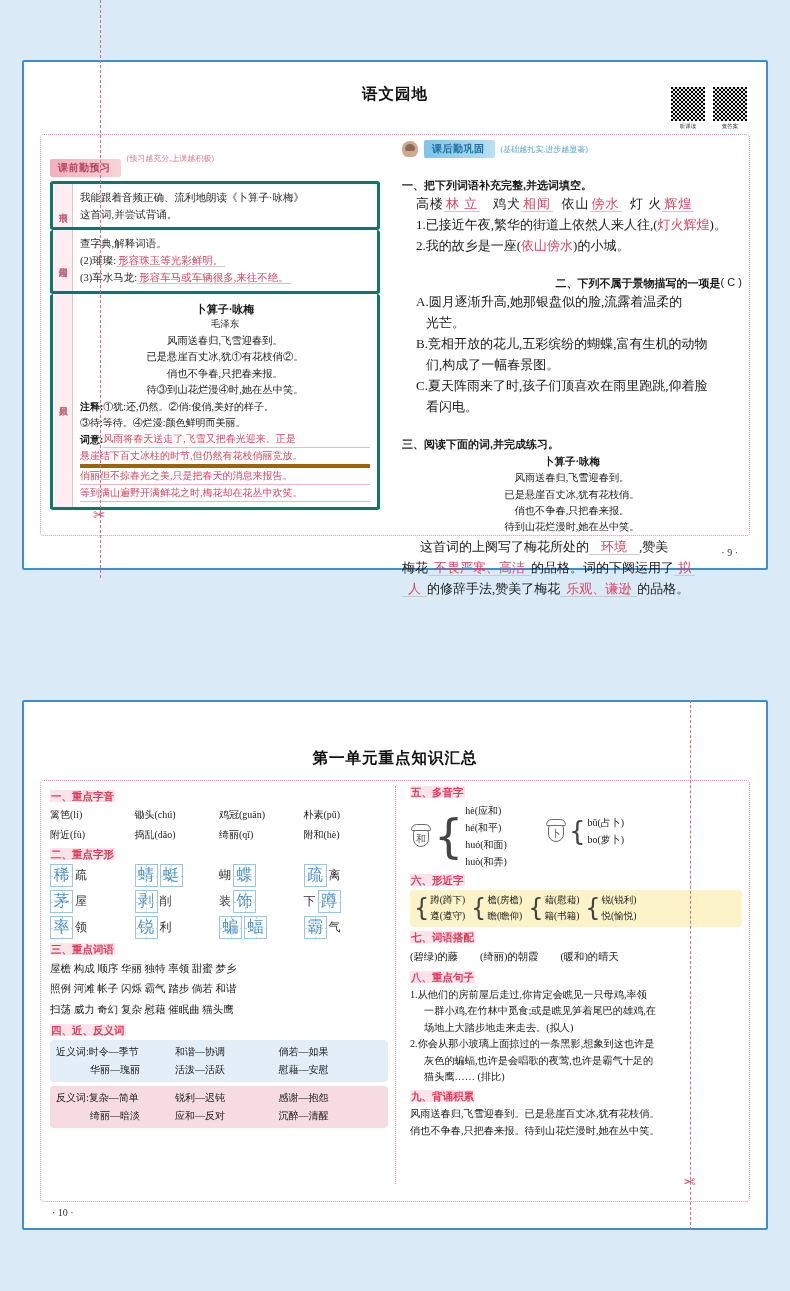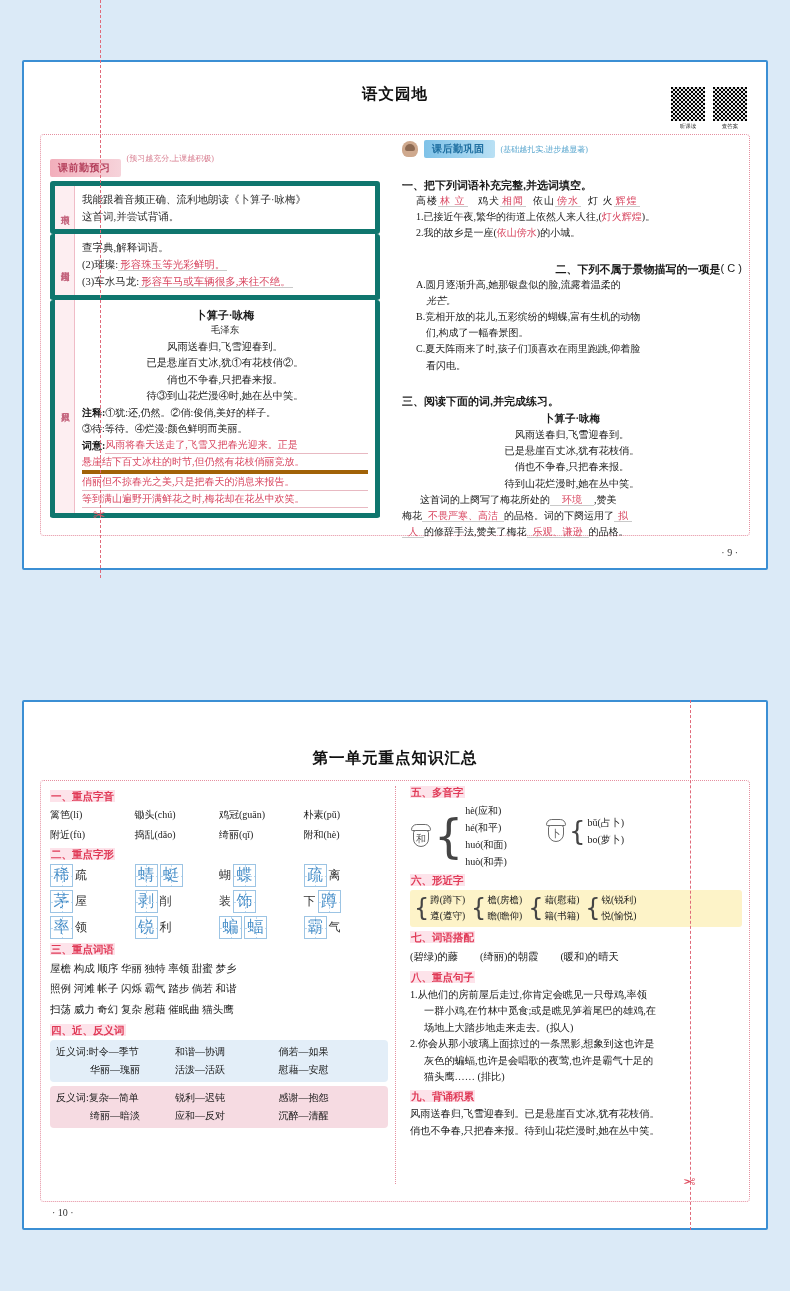--- a/index.html
+++ b/index.html
@@ -84,21 +84,21 @@
     width: 16px; height: 16px; border-radius: 50% 50% 40% 40%;
     background:#cfa98e; position:relative; flex:none;
   }
   .mascot:before{
     content:""; position:absolute; left:3px; top:3px; width:10px; height:7px;
     background:#8d6a53; border-radius:5px 5px 2px 2px;
   }
 
   
   .lbox {
-    border: 5px solid #0f766e;
+    border: 3px solid #0f766e;
     border-radius: 3px;
     background: #fff;
     display: flex;
     overflow: hidden;
   }
   .vstrip {
     width: 20px;
     background: #fdeef1;
     border-right: 1px solid #f0bcc7;
     display:flex; flex-direction:column; align-items:center; justify-content:center;
@@ -120,21 +120,21 @@
   .ansred { color:#d8455f; }
 
   .poem-title { text-align:center; font-weight:bold; font-size:11px; margin: 3px 0 1px; }
   .poem-author { text-align:center; font-size:9.5px; margin-bottom:2px; }
   .poem-line { text-align:center; font-size:10.3px; line-height:1.6; }
   .note-line { font-size:10px; line-height:1.6; }
   .bold-label { font-weight:bold; }
 
   
   .q-head { font-weight:bold; font-size:11px; font-family:"Liberation Sans","DejaVu Sans",sans-serif; margin-top:20px;}
-  .q-body { font-size:10px; line-height:1.62; }
+  .q-body { font-size:13px; line-height:1.62; }
   .indent1 { padding-left: 14px; }
   .indent2 { padding-left: 24px; text-indent:-10px; }
 
   .pgnum { position:absolute; font-size:10px; color:#333; }
 
   
   .sec-title {
     color:#e03a57; font-weight:bold; font-size:10.5px;
     font-family:"Liberation Sans","DejaVu Sans",sans-serif;
     margin: 4px 0 2px;
@@ -297,21 +297,21 @@
     </div>
     <div class="q-body indent1">
       <span>2.</span><span>我的故乡是一座(</span><span class="ansred">依山傍水</span><span>)的小城。</span>
     </div>
 
     <div class="q-head" style="display:flex;justify-content:flex-end;">
       <span>二、下列不属于景物描写的一项是</span>
       <span style="font-weight:normal;">( C )</span>
     </div>
     <div class="q-body indent2">A.圆月逐渐升高,她那银盘似的脸,流露着温柔的</div>
-    <div class="q-body" style="padding-left:24px;font-style:italic;">光芒。</div>
+    <div class="q-body" style="padding-left:24px;">光芒。</div>
     <div class="q-body indent2">B.竞相开放的花儿,五彩缤纷的蝴蝶,富有生机的动物</div>
     <div class="q-body" style="padding-left:24px;">们,构成了一幅春景图。</div>
     <div class="q-body indent2">C.夏天阵雨来了时,孩子们顶喜欢在雨里跑跳,仰着脸</div>
     <div class="q-body" style="padding-left:24px;">看闪电。</div>
 
     <div class="q-head">三、阅读下面的词,并完成练习。</div>
     <div class="poem-title" style="font-size:10.5px;">卜算子·咏梅</div>
     <div class="poem-line" style="font-size:10.2px;">风雨送春归,飞雪迎春到。</div>
     <div class="poem-line" style="font-size:10.2px;">已是悬崖百丈冰,犹有花枝俏。</div>
     <div class="poem-line" style="font-size:10.2px;">俏也不争春,只把春来报。</div>

